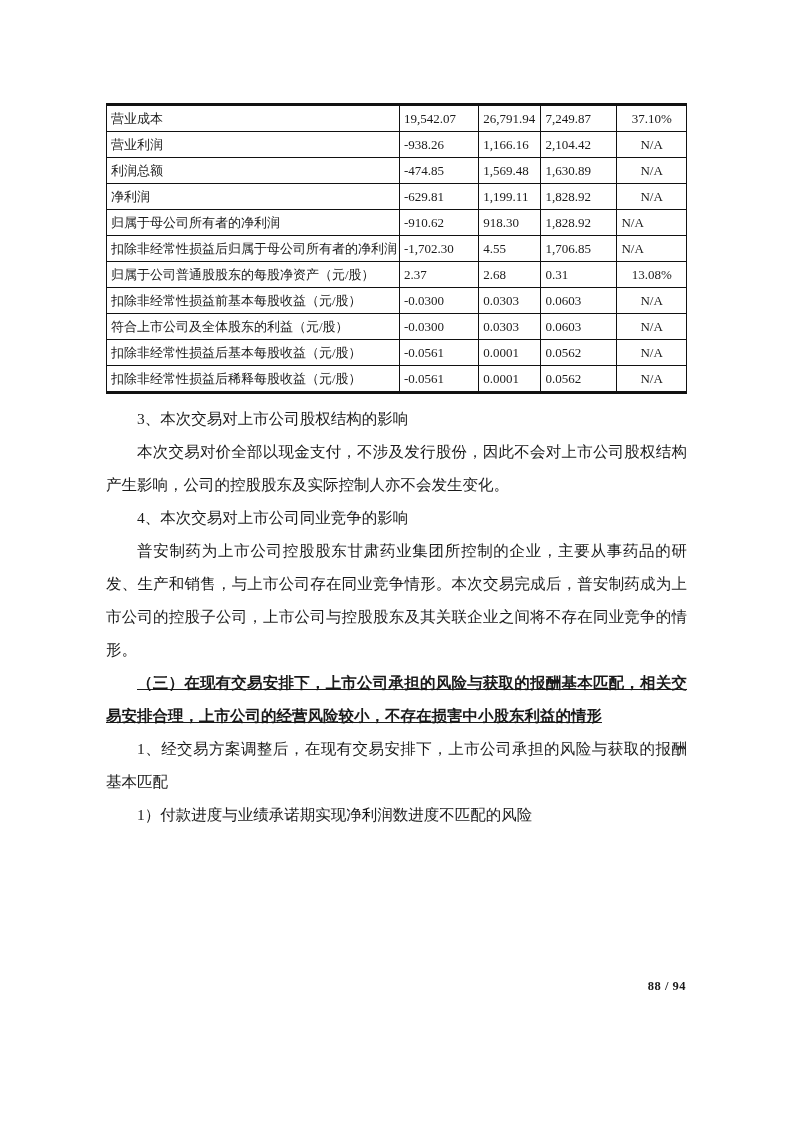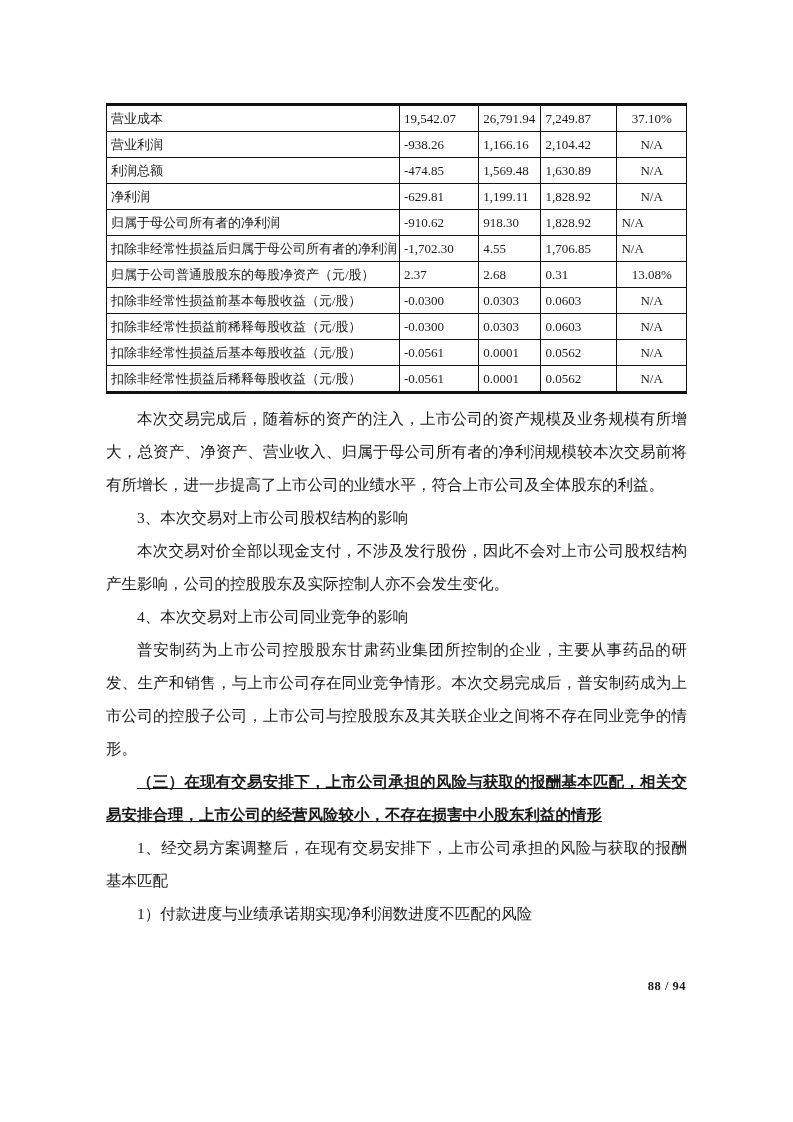--- a/index.html
+++ b/index.html
@@ -122,21 +122,21 @@
             <td class="al-right">13.08%</td>
           </tr>
           <tr>
             <td class="cell-label">扣除非经常性损益前基本每股收益（元/股）</td>
             <td class="cell-num">-0.0300</td>
             <td class="cell-num">0.0303</td>
             <td class="cell-num">0.0603</td>
             <td class="al-center">N/A</td>
           </tr>
           <tr>
-            <td class="cell-label">扣除非经常性损益前稀释每股收益（元/股）</td>
+            <td class="cell-label">符合上市公司及全体股东的利益（元/股）</td>
             <td class="cell-num">-0.0300</td>
             <td class="cell-num">0.0303</td>
             <td class="cell-num">0.0603</td>
             <td class="al-center">N/A</td>
           </tr>
           <tr>
             <td class="cell-label">扣除非经常性损益后基本每股收益（元/股）</td>
             <td class="cell-num">-0.0561</td>
             <td class="cell-num">0.0001</td>
             <td class="cell-num">0.0562</td>
@@ -146,21 +146,20 @@
             <td class="cell-label">扣除非经常性损益后稀释每股收益（元/股）</td>
             <td class="cell-num">-0.0561</td>
             <td class="cell-num">0.0001</td>
             <td class="cell-num">0.0562</td>
             <td class="al-center">N/A</td>
           </tr>
         </tbody>
     </table>
 
     <div class="flow">
-        <p>本次交易完成后，随着标的资产的注入，上市公司的资产规模及业务规模有所增大，总资产、净资产、营业收入、归属于母公司所有者的净利润规模较本次交易前将有所增长，进一步提高了上市公司的业绩水平，符合上市公司及全体股东的利益。</p>
         <p>3、本次交易对上市公司股权结构的影响</p>
         <p>本次交易对价全部以现金支付，不涉及发行股份，因此不会对上市公司股权结构产生影响，公司的控股股东及实际控制人亦不会发生变化。</p>
         <p>4、本次交易对上市公司同业竞争的影响</p>
         <p>普安制药为上市公司控股股东甘肃药业集团所控制的企业，主要从事药品的研发、生产和销售，与上市公司存在同业竞争情形。本次交易完成后，普安制药成为上市公司的控股子公司，上市公司与控股股东及其关联企业之间将不存在同业竞争的情形。</p>
         <p class="bold">（三）在现有交易安排下，上市公司承担的风险与获取的报酬基本匹配，相关交易安排合理，上市公司的经营风险较小，不存在损害中小股东利益的情形</p>
         <p>1、经交易方案调整后，在现有交易安排下，上市公司承担的风险与获取的报酬基本匹配</p>
         <p>1）付款进度与业绩承诺期实现净利润数进度不匹配的风险</p>
       </div>
   </div>
 

